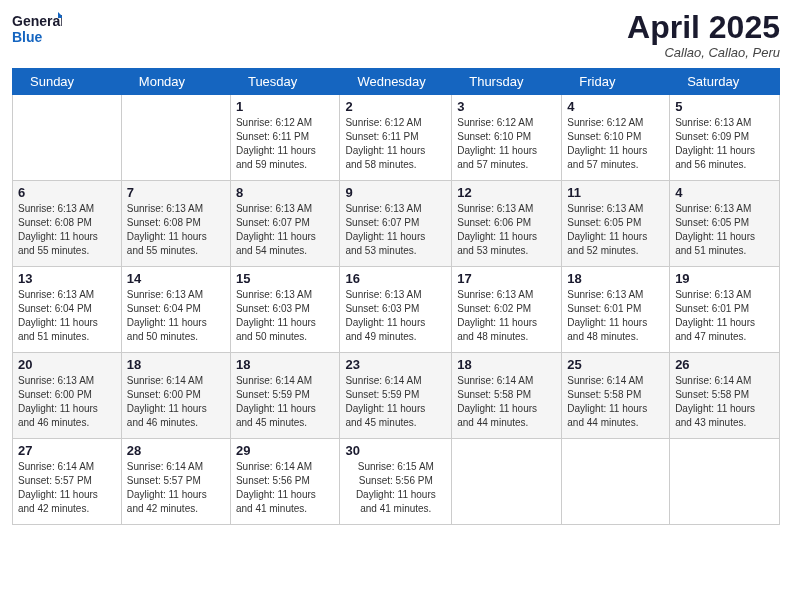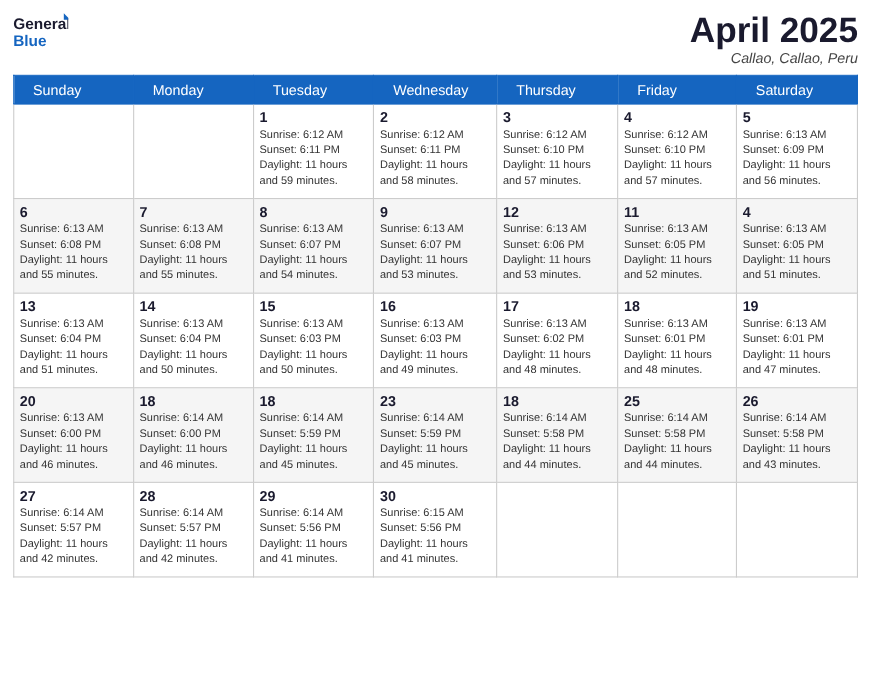--- a/index.html
+++ b/index.html
@@ -326,21 +326,21 @@
           </td>
           <td>
             <div class="day-num">29</div>
             <div class="day-detail" style="white-space: pre-line;">Sunrise: 6:14 AM
 Sunset: 5:56 PM
 Daylight: 11 hours
 and 41 minutes.</div>
           </td>
           <td>
             <div class="day-num">30</div>
-            <div class="day-detail" style="white-space: pre-line;">Sunrise: 6:15 AM
+            <div class="day-detail" style="white-space: pre-line; text-align: center;">Sunrise: 6:15 AM
 Sunset: 5:56 PM
 Daylight: 11 hours
 and 41 minutes.</div>
           </td>
           <td class="empty-cell"></td>
           <td class="empty-cell"></td>
           <td class="empty-cell"></td>
         </tr>
       </tbody>
   </table>

